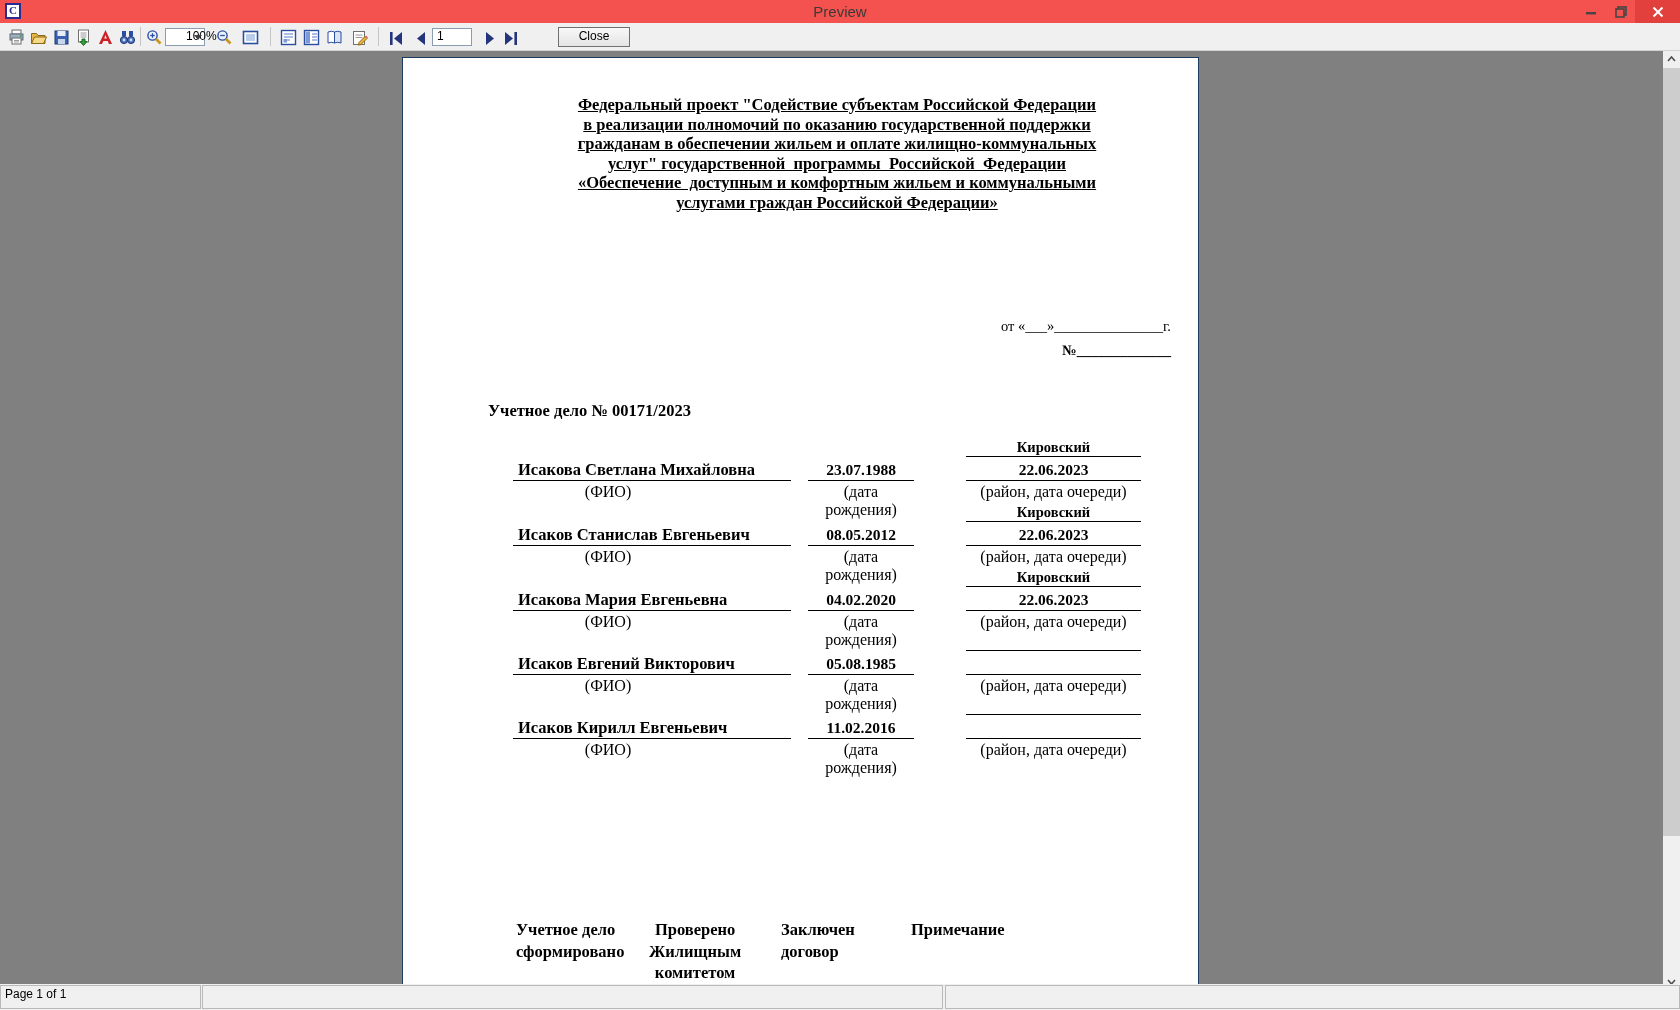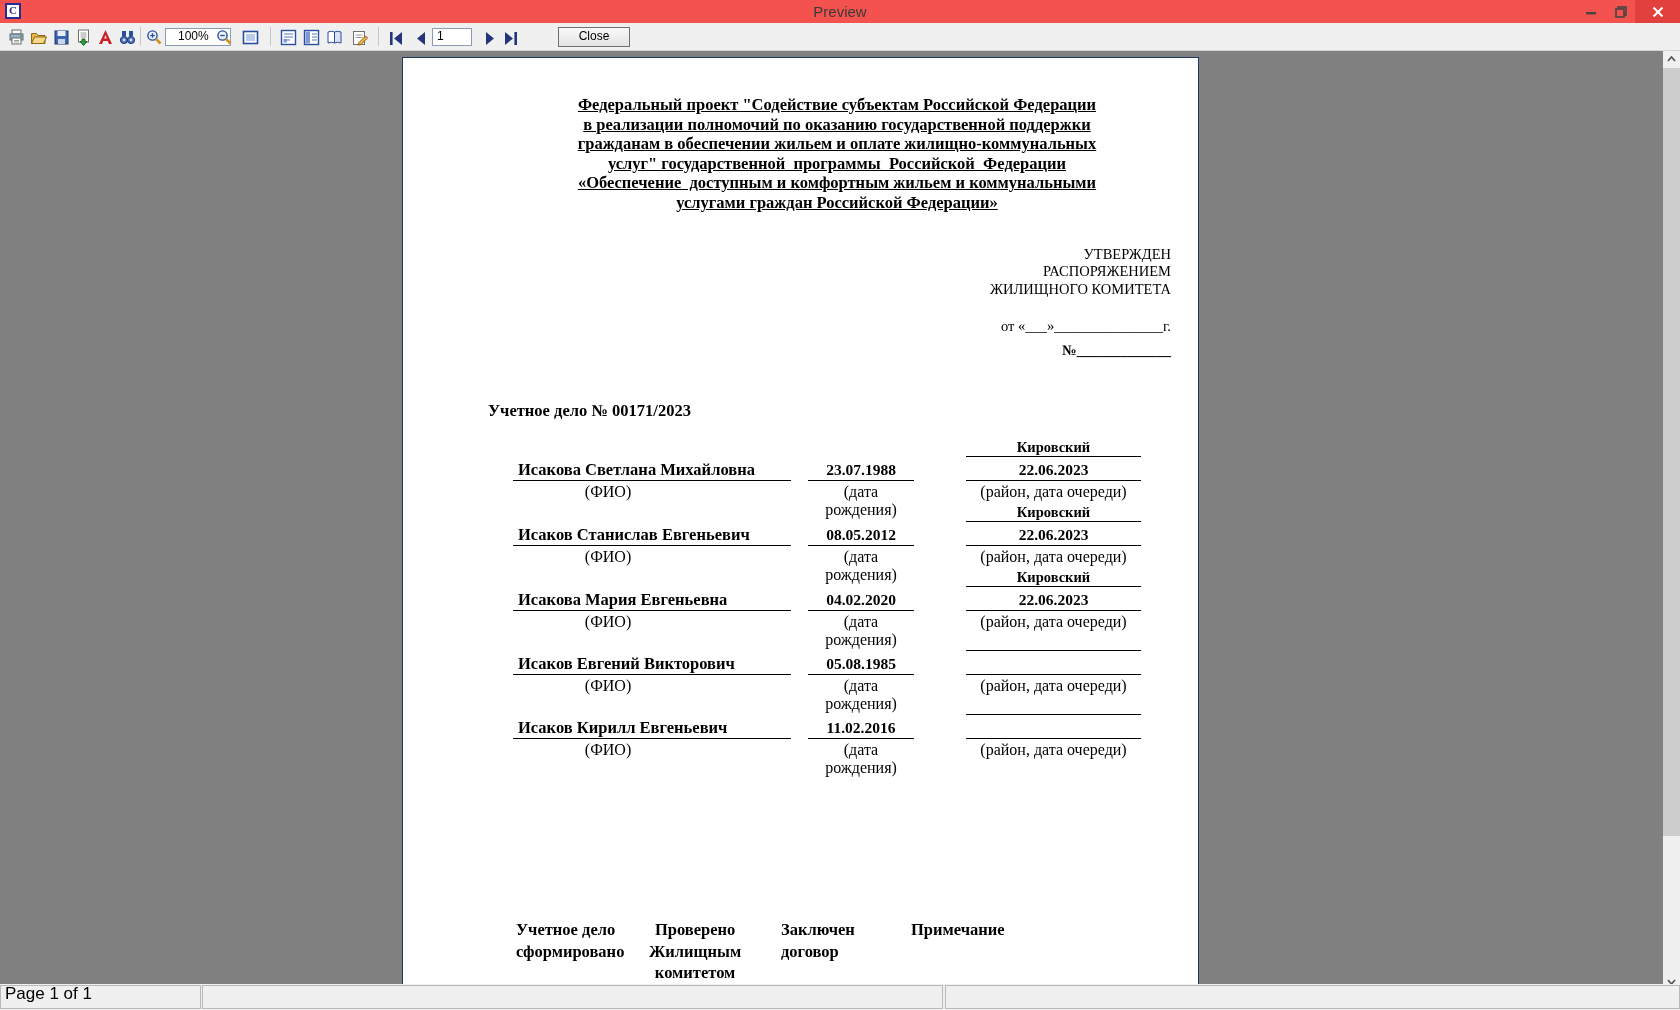--- a/index.html
+++ b/index.html
@@ -16,23 +16,23 @@
   .btn-min{right:75px;width:28px;}
   .btn-restore{right:45px;width:28px;}
   .btn-close-win{right:0;width:45px;background:#e2403d;}
   .cap-btn svg{position:absolute;left:50%;top:50%;transform:translate(-50%,-50%);}
 
   
   .toolbar{position:absolute;top:23px;left:0;right:0;height:27px;background:#f0f0f0;
            border-bottom:1px solid #d2d2d2;}
   .tb-icon{position:absolute;top:6px;width:17px;height:17px;cursor:pointer;}
   .tb-sep{position:absolute;top:4px;width:1px;height:19px;background:#c6c6c6;}
-  .combo{position:absolute;left:165px;top:5px;width:66px;height:18px;background:#fff;
+  .combo{position:absolute;left:165px;top:5px;width:40px;height:18px;background:#fff;
          border:1px solid #8a9cb2;box-sizing:border-box;font-size:12px;line-height:15px;
-         padding-left:12px;color:#000;}
+         padding-left:20px;color:#000;}
   .combo .arr{position:absolute;right:2px;top:6px;width:0;height:0;border-left:4px solid transparent;
               border-right:4px solid transparent;border-top:5px solid #404040;}
   .page-input{position:absolute;left:432px;top:5px;width:40px;height:18px;background:#fff;
               border:1px solid #8a9cb2;box-sizing:border-box;font-size:12px;line-height:15px;padding-left:4px;}
   .close-btn{position:absolute;left:558px;top:4px;width:72px;height:20px;box-sizing:border-box;
              background:linear-gradient(#f9f9f9,#e3e3e3);border:1px solid #707070;
              font-size:12px;text-align:center;line-height:17px;cursor:pointer;}
 
   
   .preview{position:absolute;top:51px;left:0;right:0;bottom:20px;background:#808080;overflow:hidden;}
@@ -67,21 +67,21 @@
   .f-queue{position:absolute;left:563px;top:21px;width:175px;height:21px;box-sizing:border-box;
            border-bottom:1px solid #000;text-align:center;font-weight:bold;font-size:15.5px;line-height:19px;}
   .f-cap{position:absolute;top:44px;font-size:16px;text-align:center;}
   .cap-fio{left:110px;width:190px;} .cap-birth{left:405px;width:106px;} .cap-dist{left:563px;width:175px;}
 
   .fcol{position:absolute;top:861px;font-family:"Liberation Serif",serif;font-weight:bold;
         font-size:16.5px;line-height:21.5px;}
   .fcol-0{left:113px;} .fcol-1{left:246px;text-align:center;} .fcol-2{left:378px;} .fcol-3{left:508px;}
 
   
-  .statusbar{position:absolute;bottom:0;left:0;right:0;height:26px;background:#f0f0f0;font-size:17px;}
+  .statusbar{position:absolute;bottom:0;left:0;right:0;height:26px;background:#f0f0f0;font-size:12px;}
   .sb-panel{position:absolute;top:1px;bottom:1px;border:1px solid #b9b9b9;box-sizing:border-box;
             line-height:16px;padding-left:4px;background:#f0f0f0;}
   .sb-p1{left:0;width:201px;} .sb-p2{left:202px;width:741px;} .sb-p3{left:945px;right:0;}
 </style>
 </head>
 <body>
 
 <div class="titlebar">
   <div class="win-icon">C</div>
   <div class="win-title">Preview</div>
@@ -236,25 +236,20 @@
 
     <div class="heading">
       <div>Федеральный проект "Содействие субъектам Российской Федерации</div>
       <div>в реализации полномочий по оказанию государственной поддержки</div>
       <div>гражданам в обеспечении жильем и оплате жилищно-коммунальных</div>
       <div>услуг" государственной  программы  Российской  Федерации</div>
       <div>«Обеспечение  доступным и комфортным жильем и коммунальными</div>
       <div>услугами граждан Российской Федерации»</div>
     </div>
 
-    <div class="approval">
-      <div>УТВЕРЖДЕН</div>
-      <div>РАСПОРЯЖЕНИЕМ</div>
-      <div>ЖИЛИЩНОГО КОМИТЕТА</div>
-    </div>
     <div class="approval-date">от «___»_______________г.</div>
     <div class="approval-num">№_____________</div>
 
     <div class="doc-title">Учетное дело № 00171/2023</div>
 
     <div class="person-row" style="top:381px">
       <div class="f-district-label">Кировский</div>
       <div class="f-name">Исакова Светлана Михайловна</div>
       <div class="f-birth">23.07.1988</div>
       <div class="f-queue">22.06.2023</div>

